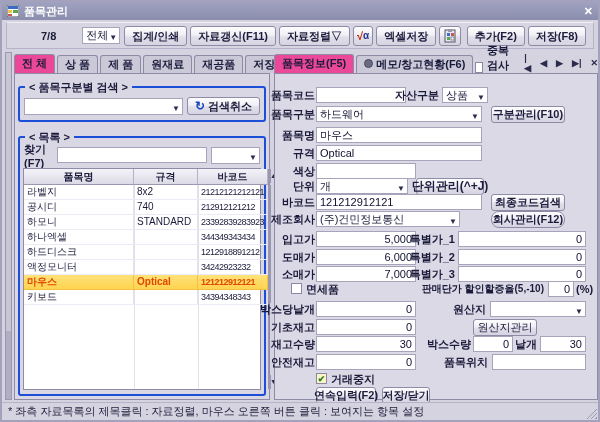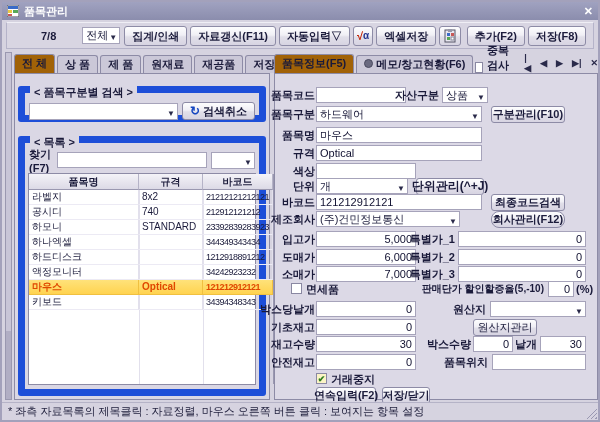--- a/index.html
+++ b/index.html
@@ -42,25 +42,25 @@
   .vstrip { position:absolute; left:3px; top:50px; width:7px; height:348px;
     background:#c8c5d7; border:1px solid #9a98b0; }
   .vstrip .dark { position:absolute; left:0; right:0; bottom:0; height:68px; background:#b1aec4; }
   
   .lpanel { position:absolute; left:12px; top:52px; width:256px; height:346px; }
   .rpanel { position:absolute; left:272px; top:52px; width:324px; height:346px; }
   .tabrow { height:19px; display:flex; align-items:flex-end; position:relative; z-index:2; }
   .tab { height:18px; line-height:17px; padding:0 7px; margin-right:2px;
     background:#cbc8d8; border:1px solid #8d8ba6; border-bottom:none;
     border-radius:3px 3px 0 0; font-weight:700; white-space:nowrap; cursor:default; }
-  .tab.active { background:#a16207; height:19px;text-align:center; }
+  .tab.active { background:#ec4899; height:19px;text-align:center; }
   .pbody { position:absolute; left:0; right:0; top:19px; bottom:0;
     background:#dad7e4; border:1px solid #8d8ba6; }
   
-  .group { position:absolute; border:7px solid #1d4ed8; border-radius:3px; }
+  .group { position:absolute; border:2px solid #1d4ed8; border-radius:3px; }
   .group > .gtitle { position:absolute; top:-8px; left:5px; background:#dad7e4;
     padding:0 4px; font-weight:700; white-space:nowrap; }
   
   .tin { background:#fff; border:1px solid #a6a3ba; height:16px; font:11px "Liberation Sans",sans-serif;
     padding:0 3px; color:#101030; }
   .num { text-align:right; }
   
   .findrow { position:absolute; left:4px; top:8px; right:4px; height:18px; display:flex; align-items:center; }
   .table-wrap { position:absolute; left:3px; right:3px; top:30px; bottom:4px;
     border:1px solid #8d8ba6; background:#fff; display:flex; }
@@ -126,21 +126,21 @@
 
 <div class="toolbar">
   <span class="tcount">7/8</span>
   <div class="combo" style="width:50px;">
     <span>전체</span>
     <span class="arr">▼</span>
   </div>
   <span style="width:7px;"></span>
   <button class="btn">집계/인쇄</button>
   <button class="btn">자료갱신(F11)</button>
-  <button class="btn">자동입력▽</button>
+  <button class="btn">자료정렬▽</button>
   <button class="btn icon-btn">
       <span class="sym-root">√</span>
       <span class="sym-alpha">α</span>
     </button>
   <button class="btn">엑셀저장</button>
   <button class="btn icon-btn">
     <svg width="14" height="14">
         <rect x="2" y="1" width="10" height="12" fill="#e8e6f0" stroke="#556"></rect>
         <rect x="5" y="0" width="4" height="3" fill="#99a"></rect>
         <rect x="4" y="4" width="3" height="3" fill="#3a6bc8"></rect>

